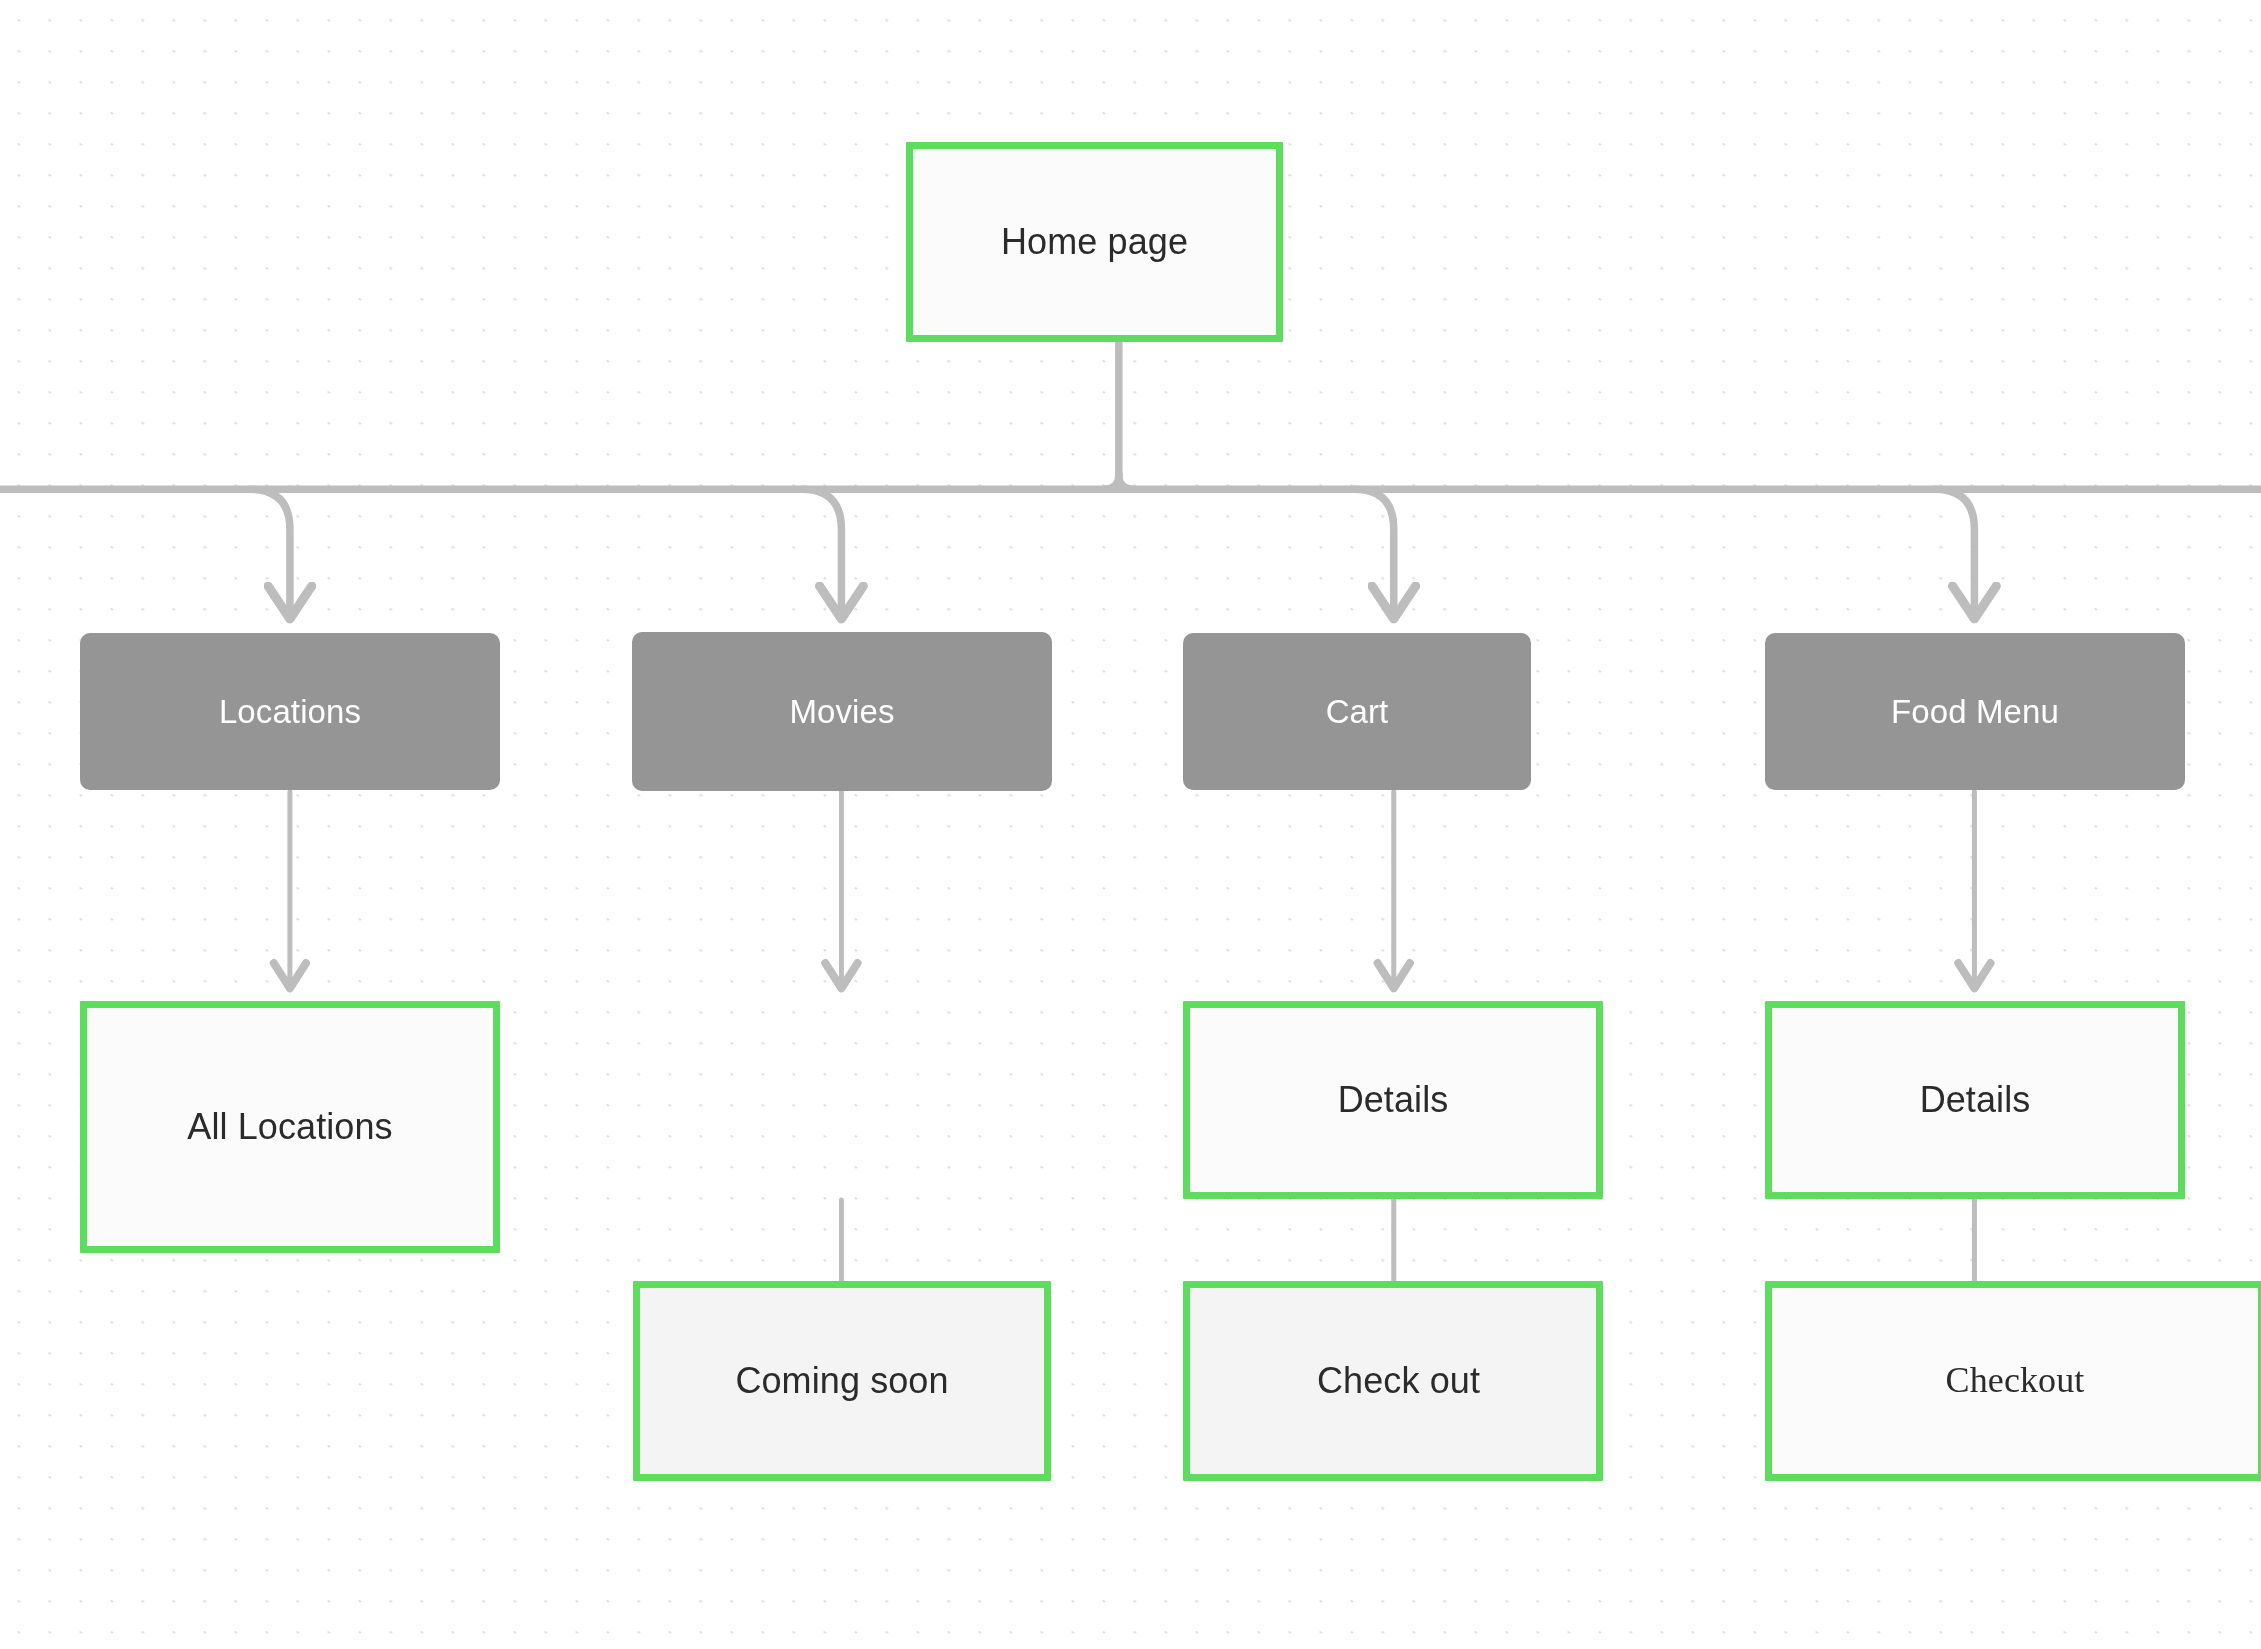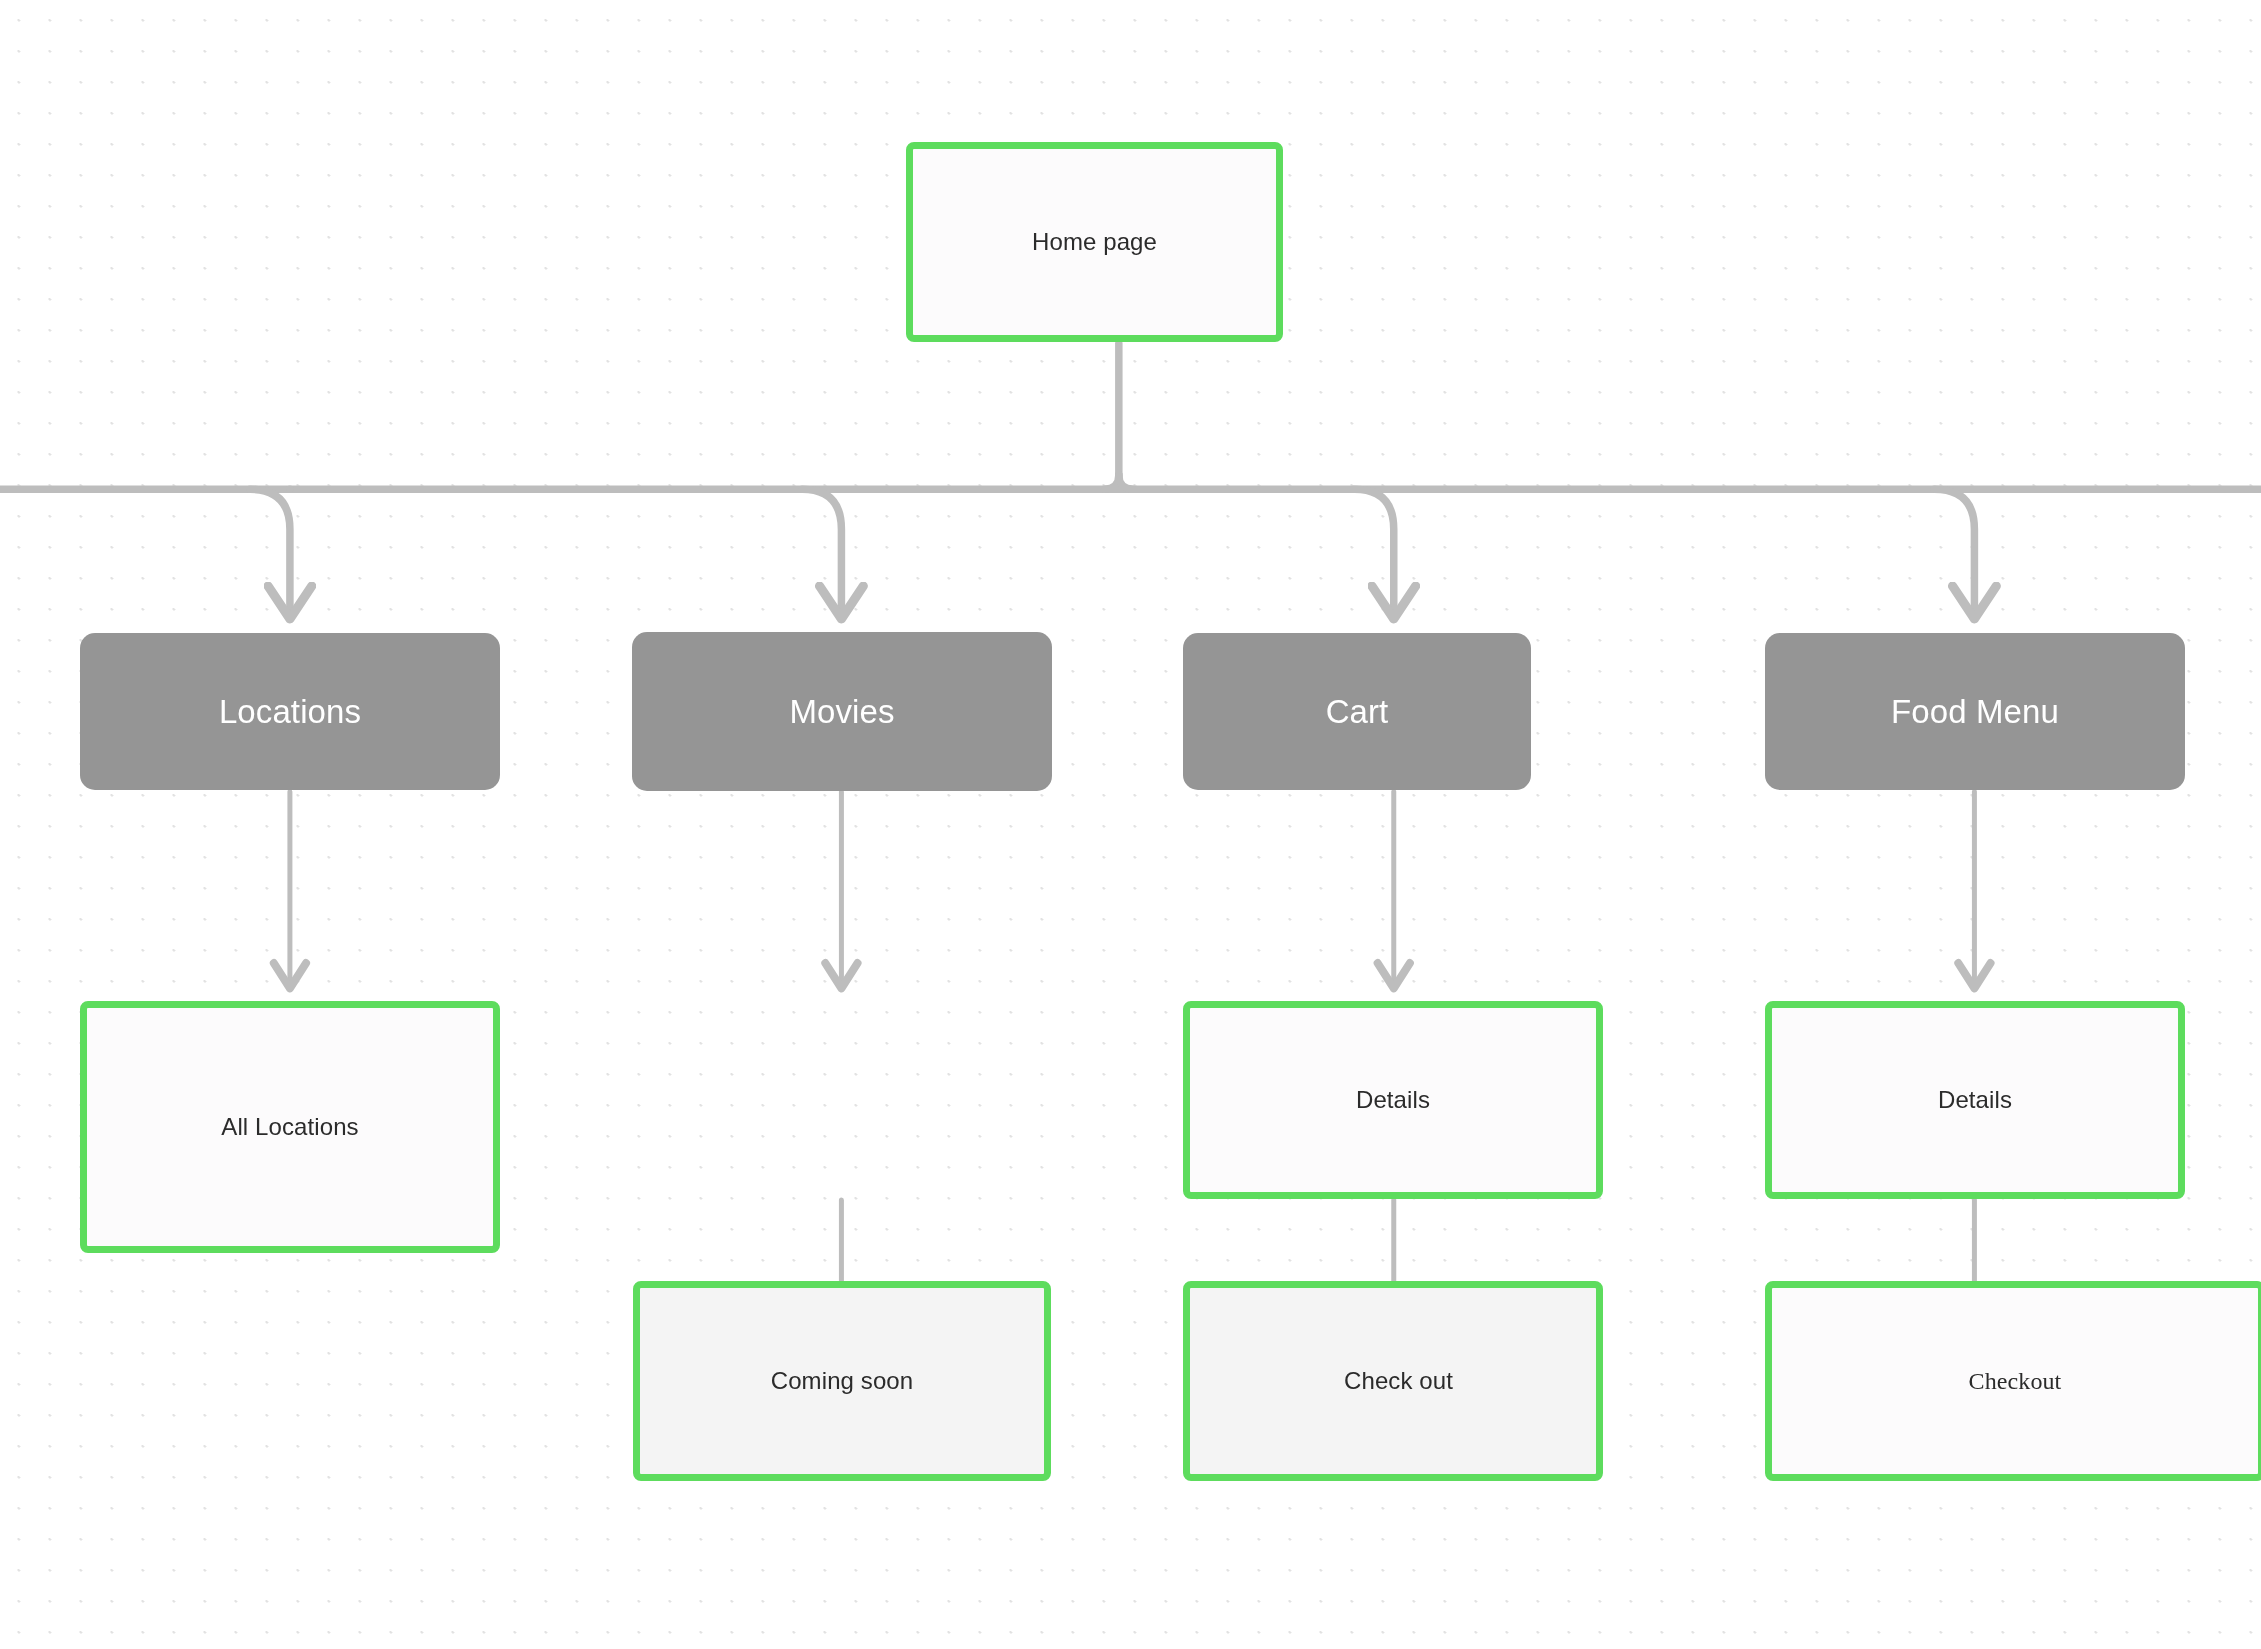--- a/index.html
+++ b/index.html
@@ -38,37 +38,37 @@
     justify-content: center;
     text-align: center;
     line-height: 1.2;
     z-index: 5;
   }
 
   
   .node.accent {
     background: #fcfbfc;
     border: 7.5px solid #5ddc5d;
-    border-radius: 8px;
+    border-radius: 1px;
     color: #2b2b2b;
-    font-size: 24px;
+    font-size: 36px;
     font-weight: 400;
     letter-spacing: 0.1px;
   }
 
   
   .node.accent.muted-fill {
     background: #f4f4f4;
   }
 
   
   .node.solid {
     background: #959595;
     border: none;
-    border-radius: 15px;
+    border-radius: 10px;
     color: #ffffff;
     font-size: 33px;
     font-weight: 400;
     letter-spacing: 0.1px;
   }
 
   .node-label {
     display: block;
     pointer-events: none;
     white-space: nowrap;

